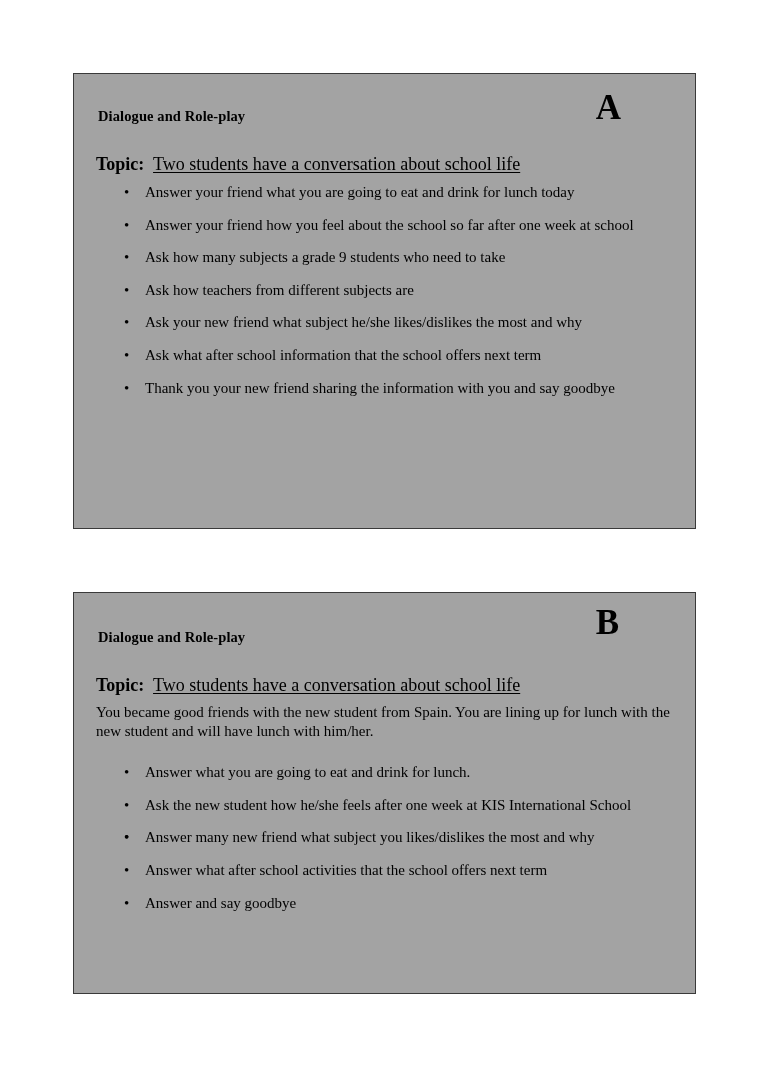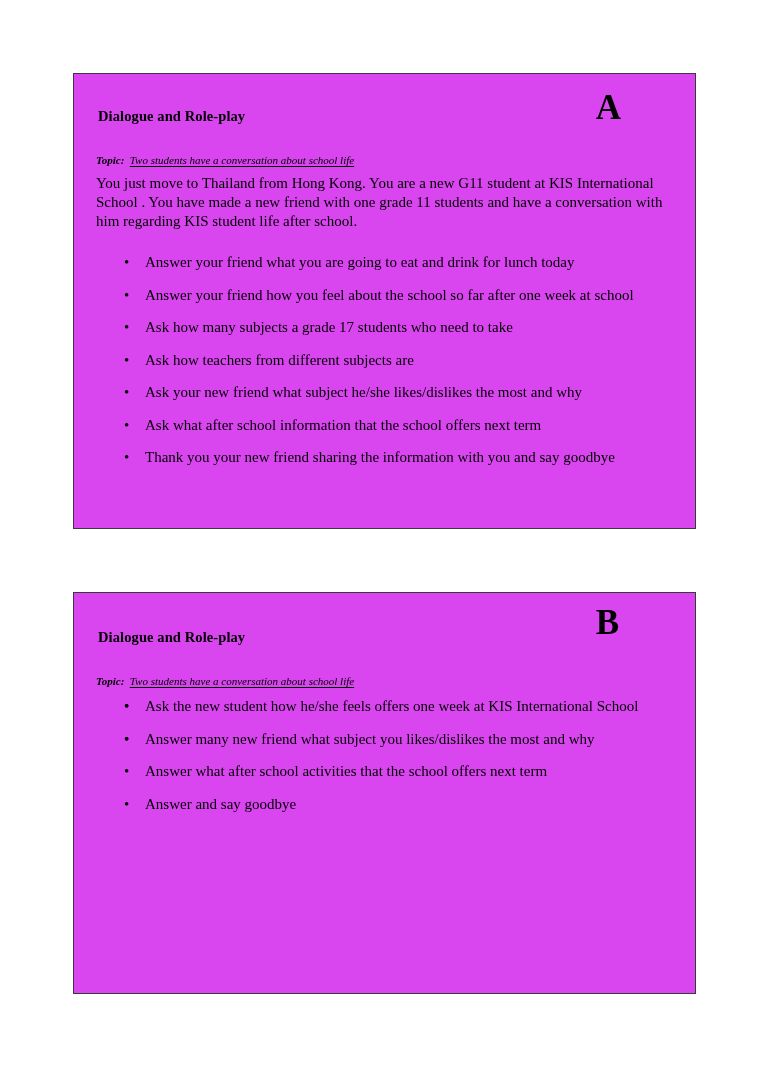--- a/index.html
+++ b/index.html
@@ -21,21 +21,21 @@
     left: 0;
     top: 0;
     width: 768px;
     height: 1087px;
   }
 
   .task-box {
     position: absolute;
     box-sizing: border-box;
     border: 1px solid #3a3a3a;
-    background: #d946ef;
+    background: #a3a3a3;
     padding: 18px 20px 14px 22px;
   }
 
   #box-a {
     left: 73px;
     top: 73px;
     width: 623px;
     height: 456px;
   }
 
@@ -74,24 +74,23 @@
     top: -6px;
     right: 56px;
   }
 
   #box-b .box-title {
     top: 18px;
   }
 
   .topic-line {
     margin-top: 18px;
-    font-size: 11px;
+    font-size: 18px;
     line-height: 1.18;
     white-space: nowrap;
-    font-style: italic;
   }
 
   #box-b .topic-line {
     margin-top: 20px;
   }
 
   .topic-label {
     font-weight: bold;
   }
 
@@ -143,43 +142,43 @@
 <div class="page">
 
   <section class="task-box" id="box-a">
     <div class="box-header">
       <div class="box-title">Dialogue and Role-play</div>
       <div class="box-letter">A</div>
     </div>
     <div class="topic-line">
       <span class="topic-label">Topic:</span><span class="topic-spacer">&nbsp; </span><span class="topic-value">Two students have a conversation about school life </span>
     </div>
-    <p class="intro">You just move to Thailand from Hong Kong. You are a new G11 student at KIS International School . You have made a new friend with one grade 11 students and have a conversation with him regarding KIS student life after school.</p>
     <ul class="bullet-list">
       <li class="bullet-item"><span class="bullet-marker">•</span><span>Answer your friend what you are going to eat and drink for lunch today</span></li>
       <li class="bullet-item"><span class="bullet-marker">•</span><span>Answer your friend how you feel about the school so far after one week at school</span></li>
-      <li class="bullet-item"><span class="bullet-marker">•</span><span>Ask how many subjects a grade 17 students who need to take</span></li>
+      <li class="bullet-item"><span class="bullet-marker">•</span><span>Ask how many subjects a grade 9 students who need to take</span></li>
       <li class="bullet-item"><span class="bullet-marker">•</span><span>Ask how teachers from different subjects are</span></li>
       <li class="bullet-item"><span class="bullet-marker">•</span><span>Ask your new friend what subject he/she likes/dislikes the most and why</span></li>
       <li class="bullet-item"><span class="bullet-marker">•</span><span>Ask what after school information that the school offers next term</span></li>
       <li class="bullet-item"><span class="bullet-marker">•</span><span>Thank you your new friend sharing the information with you and say goodbye</span></li>
     </ul>
   </section>
 
   <section class="task-box" id="box-b">
     <div class="box-header">
       <div class="box-title">Dialogue and Role-play</div>
       <div class="box-letter">B</div>
     </div>
     <div class="topic-line">
       <span class="topic-label">Topic:</span><span class="topic-spacer">&nbsp; </span><span class="topic-value">Two students have a conversation about school life </span>
     </div>
+    <p class="intro">You became good friends with the new student from Spain. You are lining up for lunch with the new student and will have lunch with him/her.</p>
     <ul class="bullet-list">
-      <li class="bullet-item"><span class="bullet-marker">•</span></li>
-      <li class="bullet-item"><span class="bullet-marker">•</span><span>Ask the new student how he/she feels offers one week at KIS International School</span></li>
+      <li class="bullet-item"><span class="bullet-marker">•</span><span>Answer what you are going to eat and drink for lunch.</span></li>
+      <li class="bullet-item"><span class="bullet-marker">•</span><span>Ask the new student how he/she feels after one week at KIS International School</span></li>
       <li class="bullet-item"><span class="bullet-marker">•</span></li>
       <li class="bullet-item"><span class="bullet-marker">•</span><span>Answer many new friend what subject you likes/dislikes the most and why</span></li>
       <li class="bullet-item"><span class="bullet-marker">•</span><span>Answer what after school activities that the school offers next term</span></li>
       <li class="bullet-item"><span class="bullet-marker">•</span><span>Answer and say goodbye</span></li>
     </ul>
   </section>
 
 </div>
 
 </body></html>

